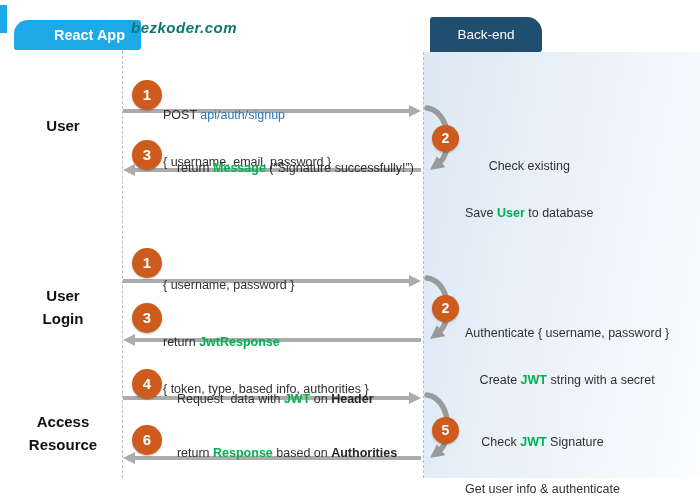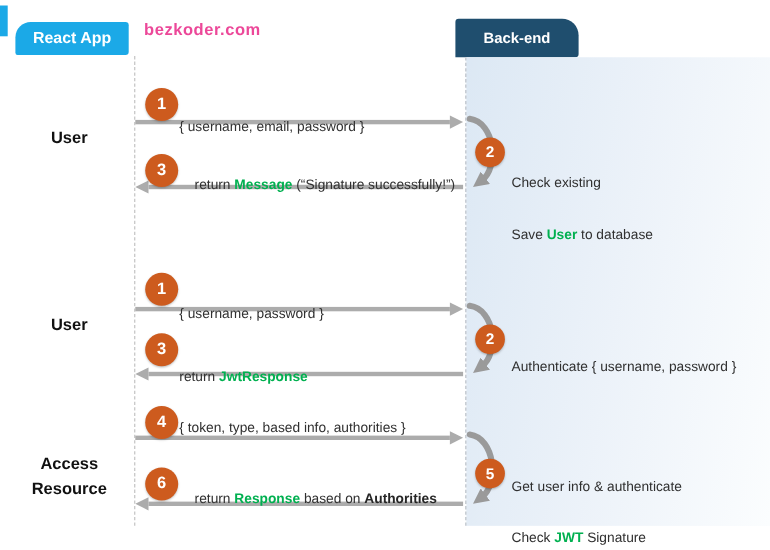--- a/index.html
+++ b/index.html
@@ -3,26 +3,26 @@
 <meta charset="utf-8">
 <style>
   html,body { margin:0; padding:0; background:#ffffff; }
   .canvas {
     position:relative; width:700px; height:500px; background:#ffffff;
     font-family:"Liberation Sans", sans-serif; overflow:hidden;
   }
   
   .badge { position:absolute; color:#fff; display:flex; align-items:center; justify-content:center; }
   .badge.react { left:14px; top:20px; width:103px; height:30px; background:#1BA9E7;
-                 border-radius:14px 3px 3px 2px; font-weight:bold; font-size:14.5px; }
-  .badge.backend { left:414px; top:17px; width:112px; height:35px; background:#1F4E6E;
-                   border-radius:3px 15px 3px 0; font-weight:700; font-size:13.5px; }
+                 border-radius:14px 3px 3px 2px; font-weight:bold; font-size:14.5px;padding-left:24px; }
+  .badge.backend { left:430px; top:17px; width:112px; height:35px; background:#1F4E6E;
+                   border-radius:3px 15px 3px 0; font-weight:400; font-size:13.5px; }
   .edge-accent { position:absolute; left:0; top:5px; width:7px; height:28px; background:#1BA9E7; }
-  .watermark { position:absolute; left:131px; top:19px; font-size:15px; 
-               font-weight:bold; color:#ec4899; letter-spacing:.5px; }
+  .watermark { position:absolute; left:131px; top:19px; font-size:15px; font-style:italic;
+               font-weight:bold; color:#0f766e; letter-spacing:.5px; }
   
   .lifeline { position:absolute; left:122px; top:51px; height:427px; width:0;
               border-left:1px dashed #bdbdbd; }
   .panel { position:absolute; left:423px; top:52px; width:277px; height:426px;
            background:linear-gradient(100deg,#dce8f4 0%,#ecf2f9 50%,#fbfdfe 100%);
            border-left:1px dashed #b3bac2; box-sizing:border-box; }
   
   .sec-label { position:absolute; left:0; width:126px; text-align:center;
                font-size:15px; font-weight:bold; color:#111; line-height:23px; }
   
@@ -37,21 +37,21 @@
                    border-bottom:6.5px solid transparent; }
   
   .circle { position:absolute; border-radius:50%; background:#cd5b1e; color:#fff;
             font-weight:bold; text-align:center; box-shadow:0 1px 2px rgba(0,0,0,.25); z-index:3; }
   .circle.lg { width:30px; height:30px; line-height:30px; font-size:15px; left:132px; }
   .circle.sm { width:27px; height:27px; line-height:27px; font-size:14px; left:432px; }
   
   .msg { position:absolute; font-size:12.5px; line-height:15.5px; color:#303030;
          white-space:pre-wrap; z-index:2; }
   .msg.left { left:163px; }
-  .msg.right { left:465px; }
+  .msg.right { left:465px;text-align:center; }
   .kw { color:#00B050; font-weight:bold; }
   .link { color:#2E75B6; }
   .b { font-weight:bold; color:#262626; }
   
   .overlay { position:absolute; left:0; top:0; z-index:1; pointer-events:none; }
   .arc { fill:none; stroke:#9a9a9a; stroke-width:5.5; stroke-linecap:round; marker-end:url(#ah); }
 </style>
 </head>
 <body>
 
@@ -74,28 +74,30 @@
     <path class="arc" d="M427,108 C450,111 454,152 438,164"></path>
     <path class="arc" d="M427,278 C450,281 454,321 438,333"></path>
     <path class="arc" d="M427,395 C450,398 454,440 438,452"></path>
   </svg>
 
   <div class="sec-label" style="top:114px">
     <div>User</div>
   </div>
   <div class="sec-label" style="top:284px">
     <div>User</div>
+    <div>Login</div>
   </div>
   <div class="sec-label" style="top:410px">
     <div>Access</div>
     <div>Resource</div>
   </div>
 
   <div class="circle lg" style="top:80px">1</div>
   <div class="msg left" style="top:77px">
+    <div><span>POST </span><span class="link">api/auth/signup</span></div>
     <div><span>{ username, email, password }</span></div>
   </div>
   <div class="arr arr-r" style="top:109px"></div>
 
   <div class="circle sm" style="top:125px">2</div>
   <div class="msg right" style="top:128px">
     <div><span>Check existing</span></div>
     <div><span>Save </span><span class="kw">User</span><span> to database</span></div>
   </div>
 
@@ -107,36 +109,40 @@
 
   <div class="circle lg" style="top:248px">1</div>
   <div class="msg left" style="top:247px">
     <div><span>{ username, password }</span></div>
   </div>
   <div class="arr arr-r" style="top:279px"></div>
 
   <div class="circle sm" style="top:295px">2</div>
   <div class="msg right" style="top:295px">
     <div><span>Authenticate { username, password }</span></div>
+    <div><span>Create </span><span class="kw">JWT</span><span> string with a secret</span></div>
   </div>
 
   <div class="circle lg" style="top:303px">3</div>
   <div class="msg left" style="top:304px">
     <div><span>return </span><span class="kw">JwtResponse</span></div>
     <div><span>{ token, type, based info, authorities }</span></div>
   </div>
   <div class="arr arr-l" style="top:338px"></div>
 
   <div class="circle lg" style="top:369px">4</div>
+  <div class="msg left" style="top:376px">
+    <span>Request  data with </span><span class="kw">JWT</span><span> on </span><span class="b">Header</span>
+  </div>
   <div class="arr arr-r" style="top:396px"></div>
 
   <div class="circle sm" style="top:417px">5</div>
   <div class="msg right" style="top:404px">
+    <div><span>Check </span><span class="kw">JWT</span><span> Signature</span></div>
     <div><span>Get user info &amp; authenticate</span></div>
-    <div><span>Check </span><span class="kw">JWT</span><span> Signature</span></div>
     
   </div>
 
   <div class="circle lg" style="top:425px">6</div>
   <div class="msg left" style="top:430px">
     <span>return </span><span class="kw">Response</span><span> based on </span><span class="b">Authorities</span>
   </div>
   <div class="arr arr-l" style="top:456px"></div>
 
 </div>

